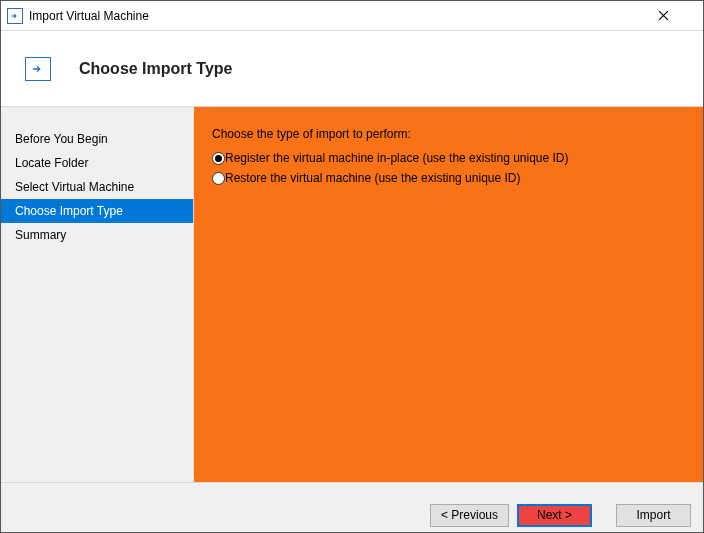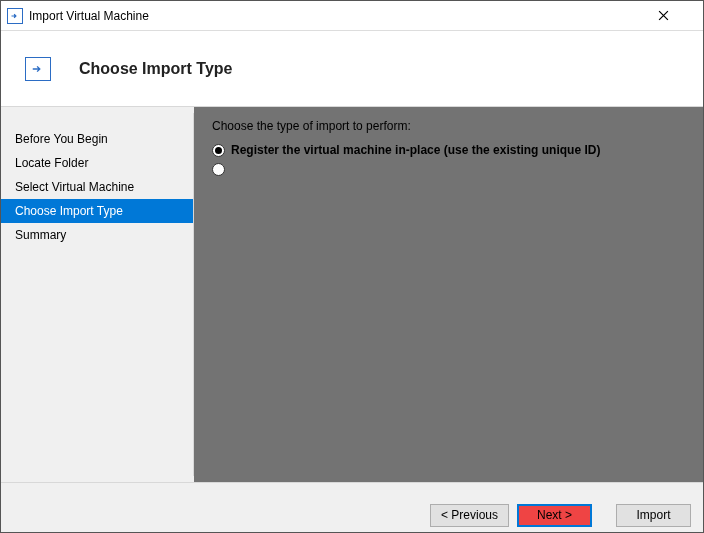--- a/index.html
+++ b/index.html
@@ -79,34 +79,32 @@
       color: #fff;
     }
     .divider {
       width: 1px;
       background: #d8d8d8;
       margin-top: 6px;
       margin-bottom: 6px;
     }
     .content {
       flex: 1;
-      padding: 12px 18px;
-      background: #737373;
+      padding: 20px 18px;
+      background: #f97316;
     }
     .instruction {
       font-size: 12px;
       margin-bottom: 10px;
     }
     .option {
       display: flex;
       align-items: center;
-      gap: 6px;
       margin-bottom: 6px;
       font-size: 12px;
-      font-weight: bold;
     }
     .radio {
       width: 13px; height: 13px;
       border: 1px solid #333;
       border-radius: 50%;
       display: inline-flex;
       align-items: center; justify-content: center;
       background: #fff;
     }
     .radio.checked::after {
@@ -186,20 +184,21 @@
   <div class="divider"></div>
   <div class="content">
     <div class="instruction">Choose the type of import to perform:</div>
 
     <label class="option">
       <span class="radio checked"></span>
       <span>Register the virtual machine in-place (use the existing unique ID)</span>
     </label>
     <label class="option">
       <span class="radio"></span>
+      <span>Restore the virtual machine (use the existing unique ID)</span>
     </label>
   </div>
 </div>
 
 <div class="footer">
   <button class="btn">&lt; Previous</button>
   <button class="btn primary">Next &gt;</button>
   <span class="btn-gap"></span>
   <button class="btn">Import</button>
 </div>

